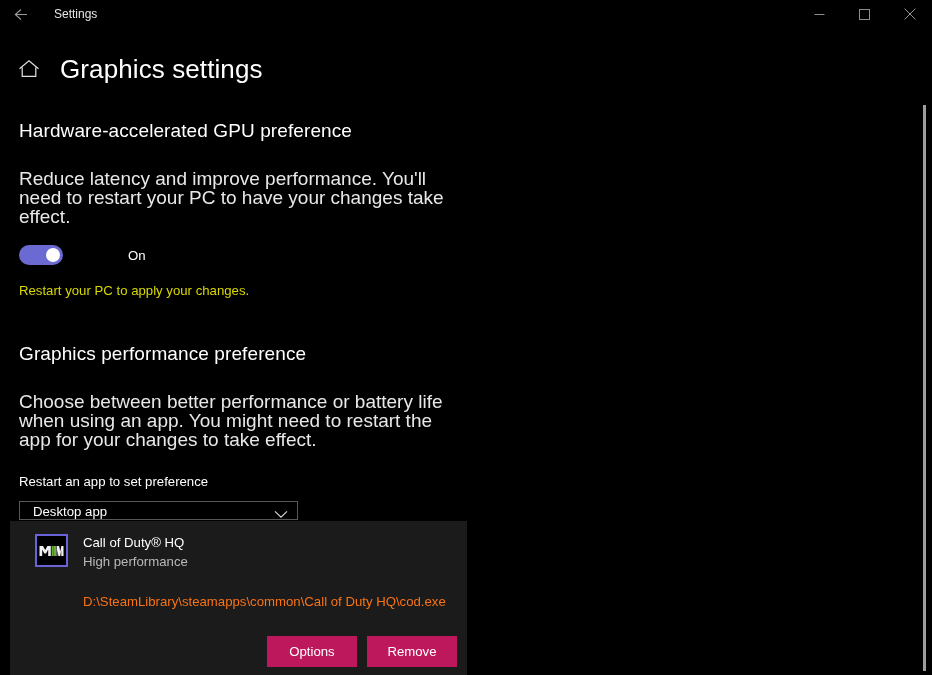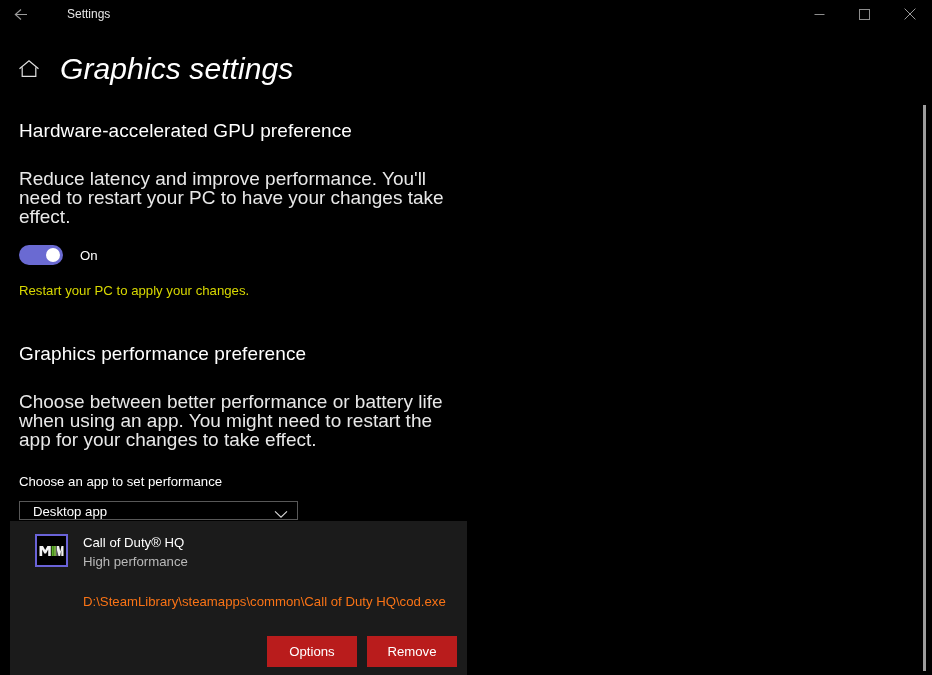--- a/index.html
+++ b/index.html
@@ -27,21 +27,21 @@
   }
   .back-btn {
     position: absolute;
     left: 6px; top: 0;
     width: 28px; height: 28px;
     display: flex; align-items: center; justify-content: center;
   }
   .back-btn svg { display: block; }
   .titlebar-title {
     position: absolute;
-    left: 67px; top: 0;
+    left: 54px; top: 0;
     height: 28px;
     line-height: 28px;
     font-size: 12px;
     color: #e6e6e6;
     white-space: nowrap;
   }
   .win-controls {
     position: absolute;
     top: 0; right: 0;
     height: 28px;
@@ -63,26 +63,25 @@
     align-items: center;
   }
   .home-icon {
     width: 30px; height: 30px;
     margin-left: 14px;
     display: flex; align-items: center; justify-content: center;
   }
   .home-icon svg { display: block; }
   .page-title {
     margin-left: 16px;
-    font-size: 30px;
+    font-size: 26px;
     font-weight: 300;
     color: #ffffff;
     letter-spacing: 0.1px;
     white-space: nowrap;
-    font-style: italic;
   }
 
   
   .content {
     position: absolute;
     left: 0; top: 108px;
     width: 480px;
   }
 
   .section-heading {
@@ -161,21 +160,21 @@
   }
   .dropdown-value {
     font-size: 13.2px;
     color: #ffffff;
   }
   .chevron svg { display: block; }
 
   .btn {
     box-sizing: border-box;
     border: 1px solid transparent;
-    background: #b91c1c;
+    background: #be185d;
     color: #ffffff;
     font-family: "Liberation Sans", sans-serif;
     font-size: 13.2px;
     height: 31px;
     display: inline-flex;
     align-items: center;
     justify-content: center;
     padding: 0 14px;
   }
   .browse-btn {
@@ -298,36 +297,36 @@
   <div class="page-title">Graphics settings</div>
 </div>
 
 <div class="content">
 
   <div>
     <div class="section-heading" style="margin-top:10px;">Hardware-accelerated GPU preference</div>
 
     <div class="body-text" style="margin-top:25px;">Reduce latency and improve performance. You'll need to restart your PC to have your changes take effect.</div>
 
-    <div class="toggle-row" style="margin-top:19px;">
+    <div class="toggle-row" style="margin-top:19px;gap:48px;">
       <div class="toggle-switch">
         <div class="toggle-knob"></div>
       </div>
       <div class="toggle-label">On</div>
     </div>
 
     <div class="warning-text" style="margin-top:17px;">Restart your PC to apply your changes.</div>
   </div>
 
   <div>
     <div class="section-heading" style="margin-top:41px;">Graphics performance preference</div>
 
     <div class="body-text" style="margin-top:25px;">Choose between better performance or battery life when using an app. You might need to restart the app for your changes to take effect.</div>
 
-    <div class="field-label" style="margin-top:24px;">Choose an app to set performance</div>
+    <div class="field-label" style="margin-top:24px;">Restart an app to set preference</div>
 
     <div class="dropdown" style="margin-top:10px;">
       <span class="dropdown-value">Desktop app</span>
       <span class="chevron">
         <svg width="14" height="9" viewBox="0 0 14 9">
           <path d="M1 1.4 L7 7.2 L13 1.4" fill="none" stroke="#d8d8d8" stroke-width="1.1"></path>
         </svg>
       </span>
     </div>
 

